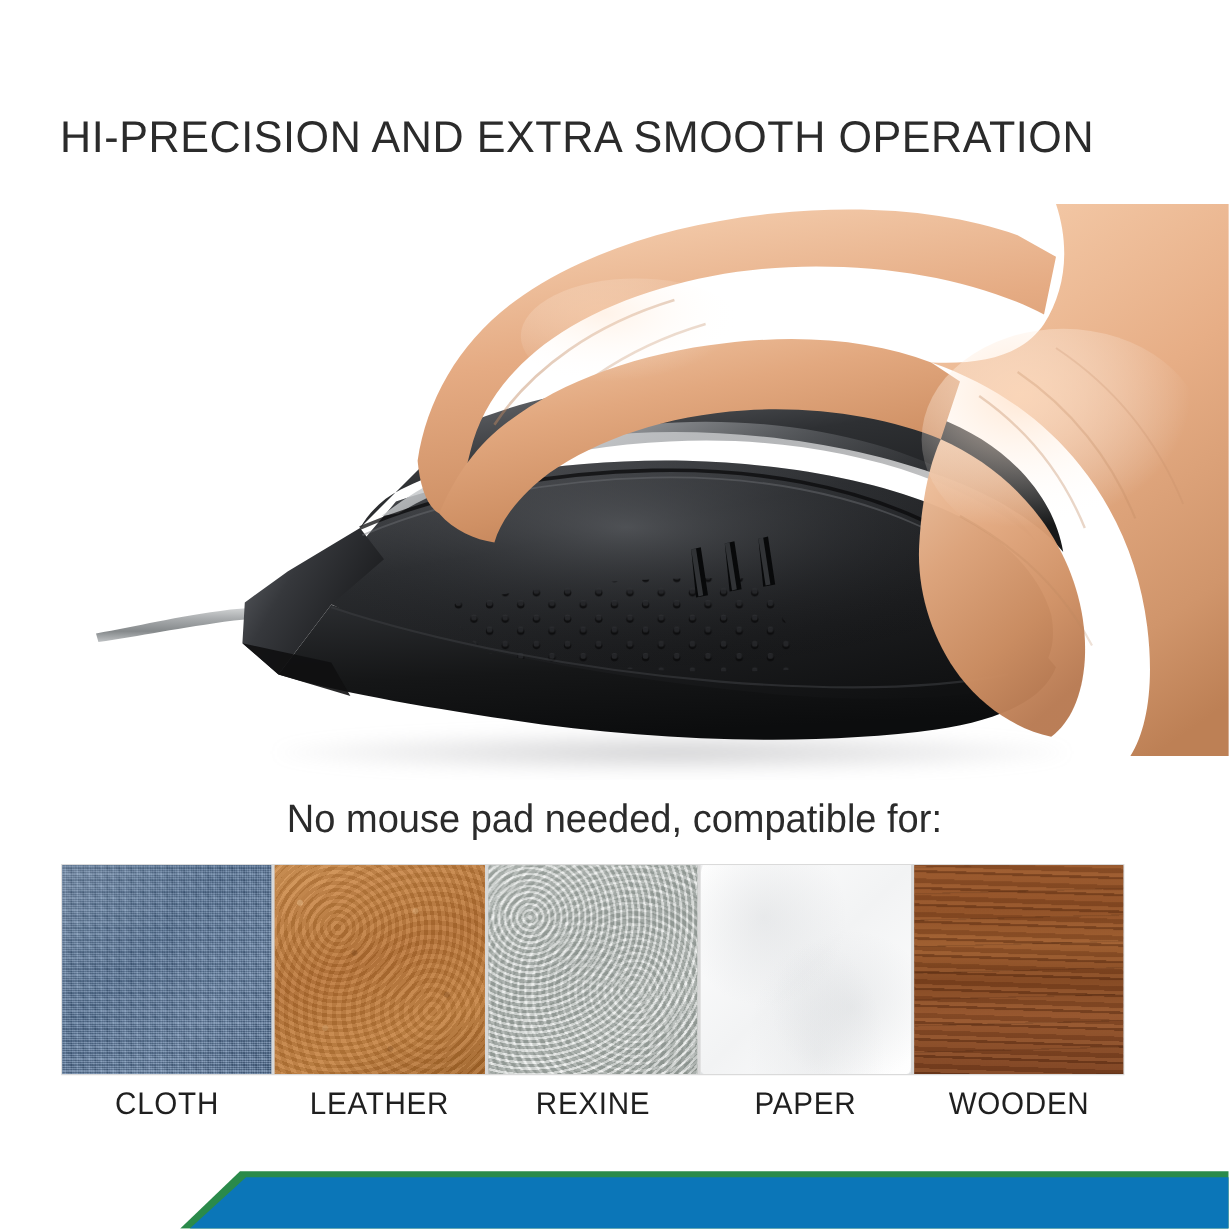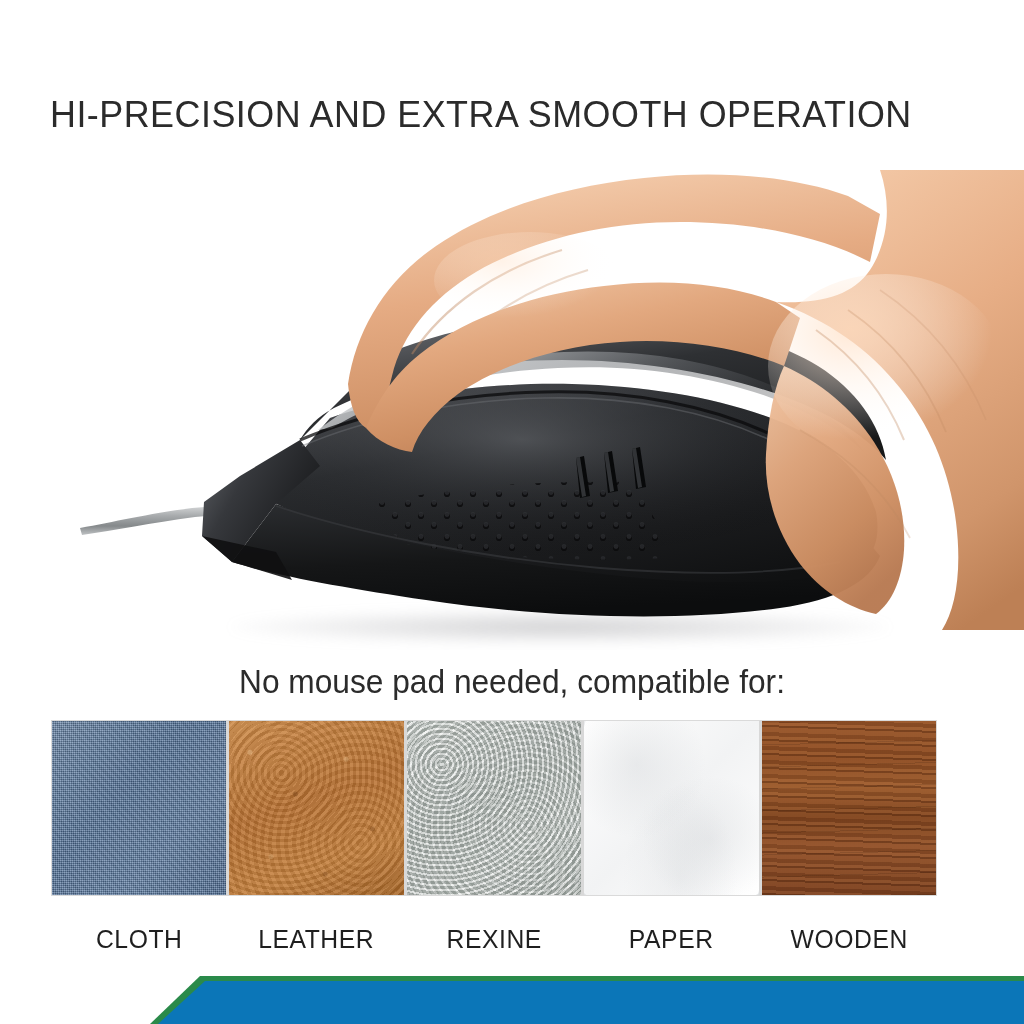--- a/index.html
+++ b/index.html
@@ -180,21 +180,20 @@
 
   
   #swatch-labels {
     position: absolute;
     left: 52px;
     top: 903px;
     width: 884px;
     height: 36px;
     display: flex;
     gap: 3px;
-    margin-top: 20px;
   }
   .swatch-label {
     flex: 1 1 0;
     text-align: center;
     font-size: 26px;
     line-height: 32px;
     letter-spacing: 0.6px;
     color: #1f1f1f;
     transform: scaleX(0.95);
   }

